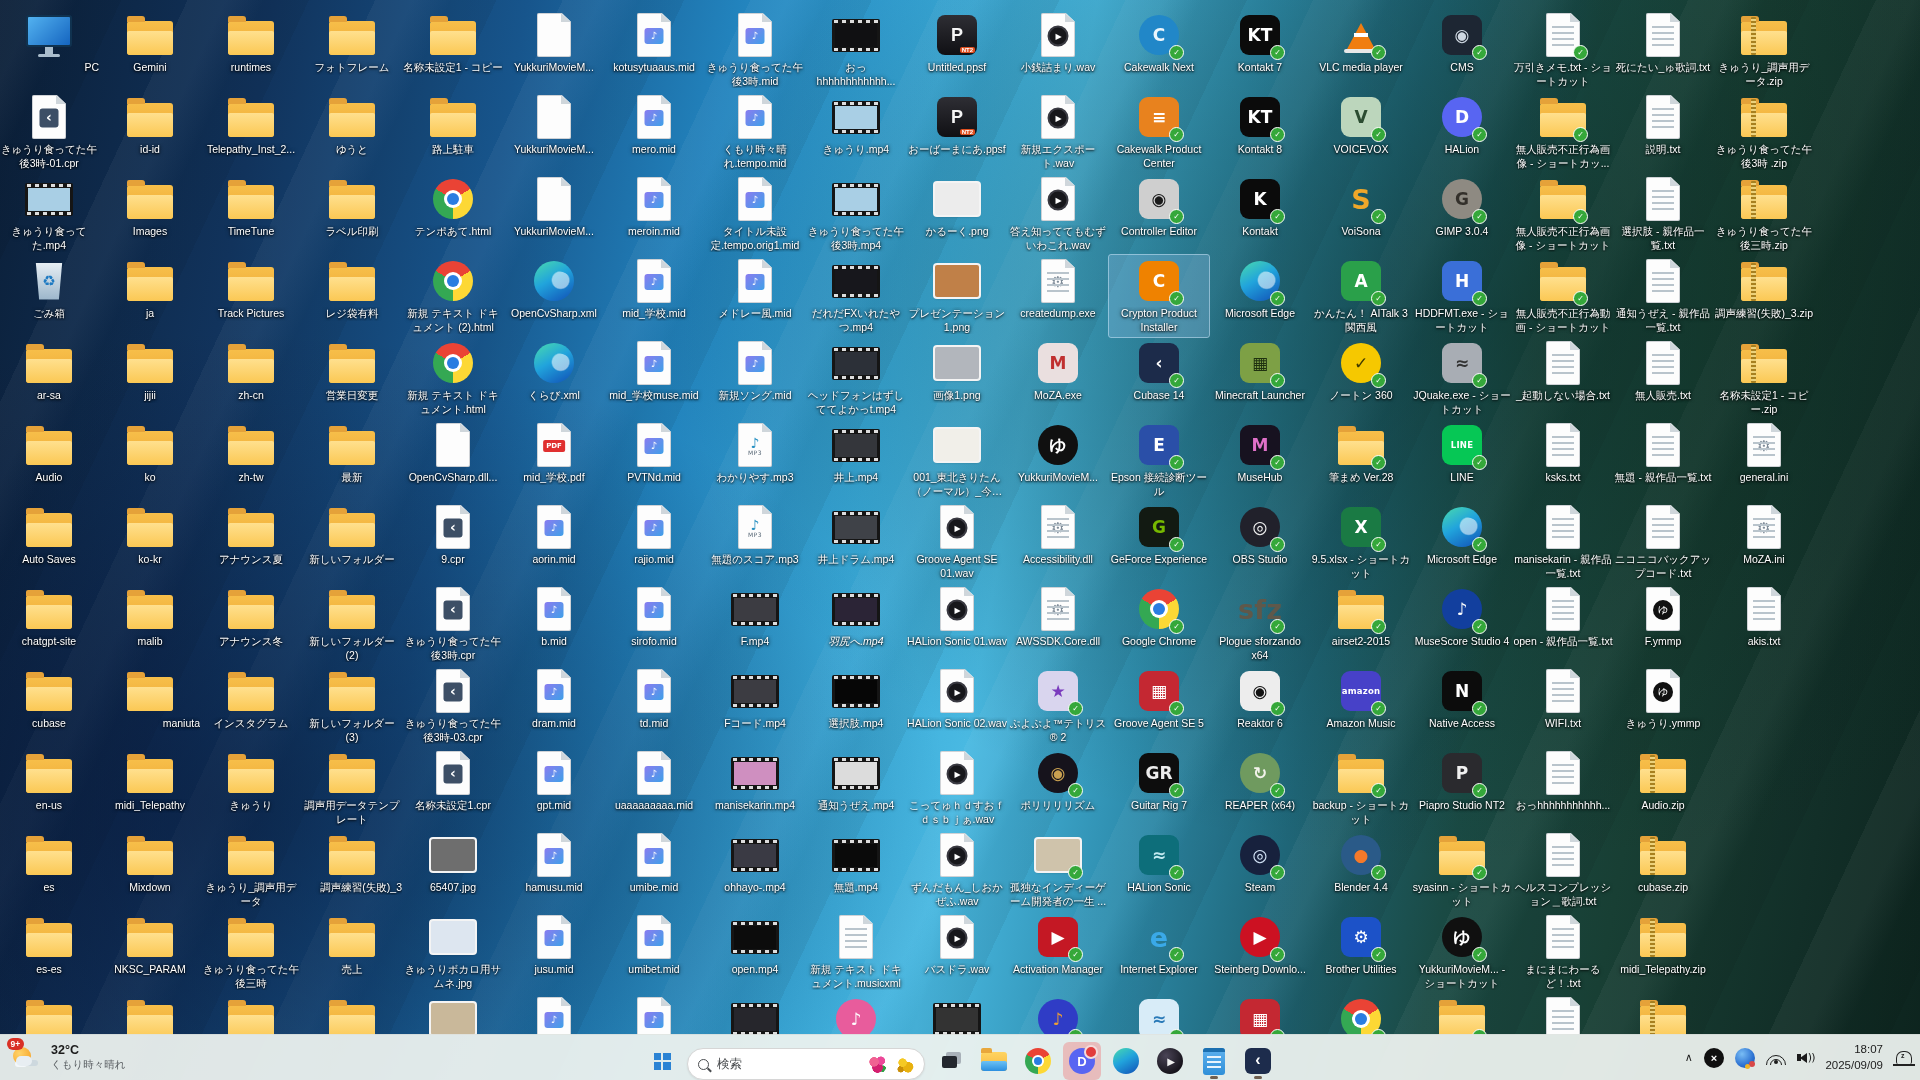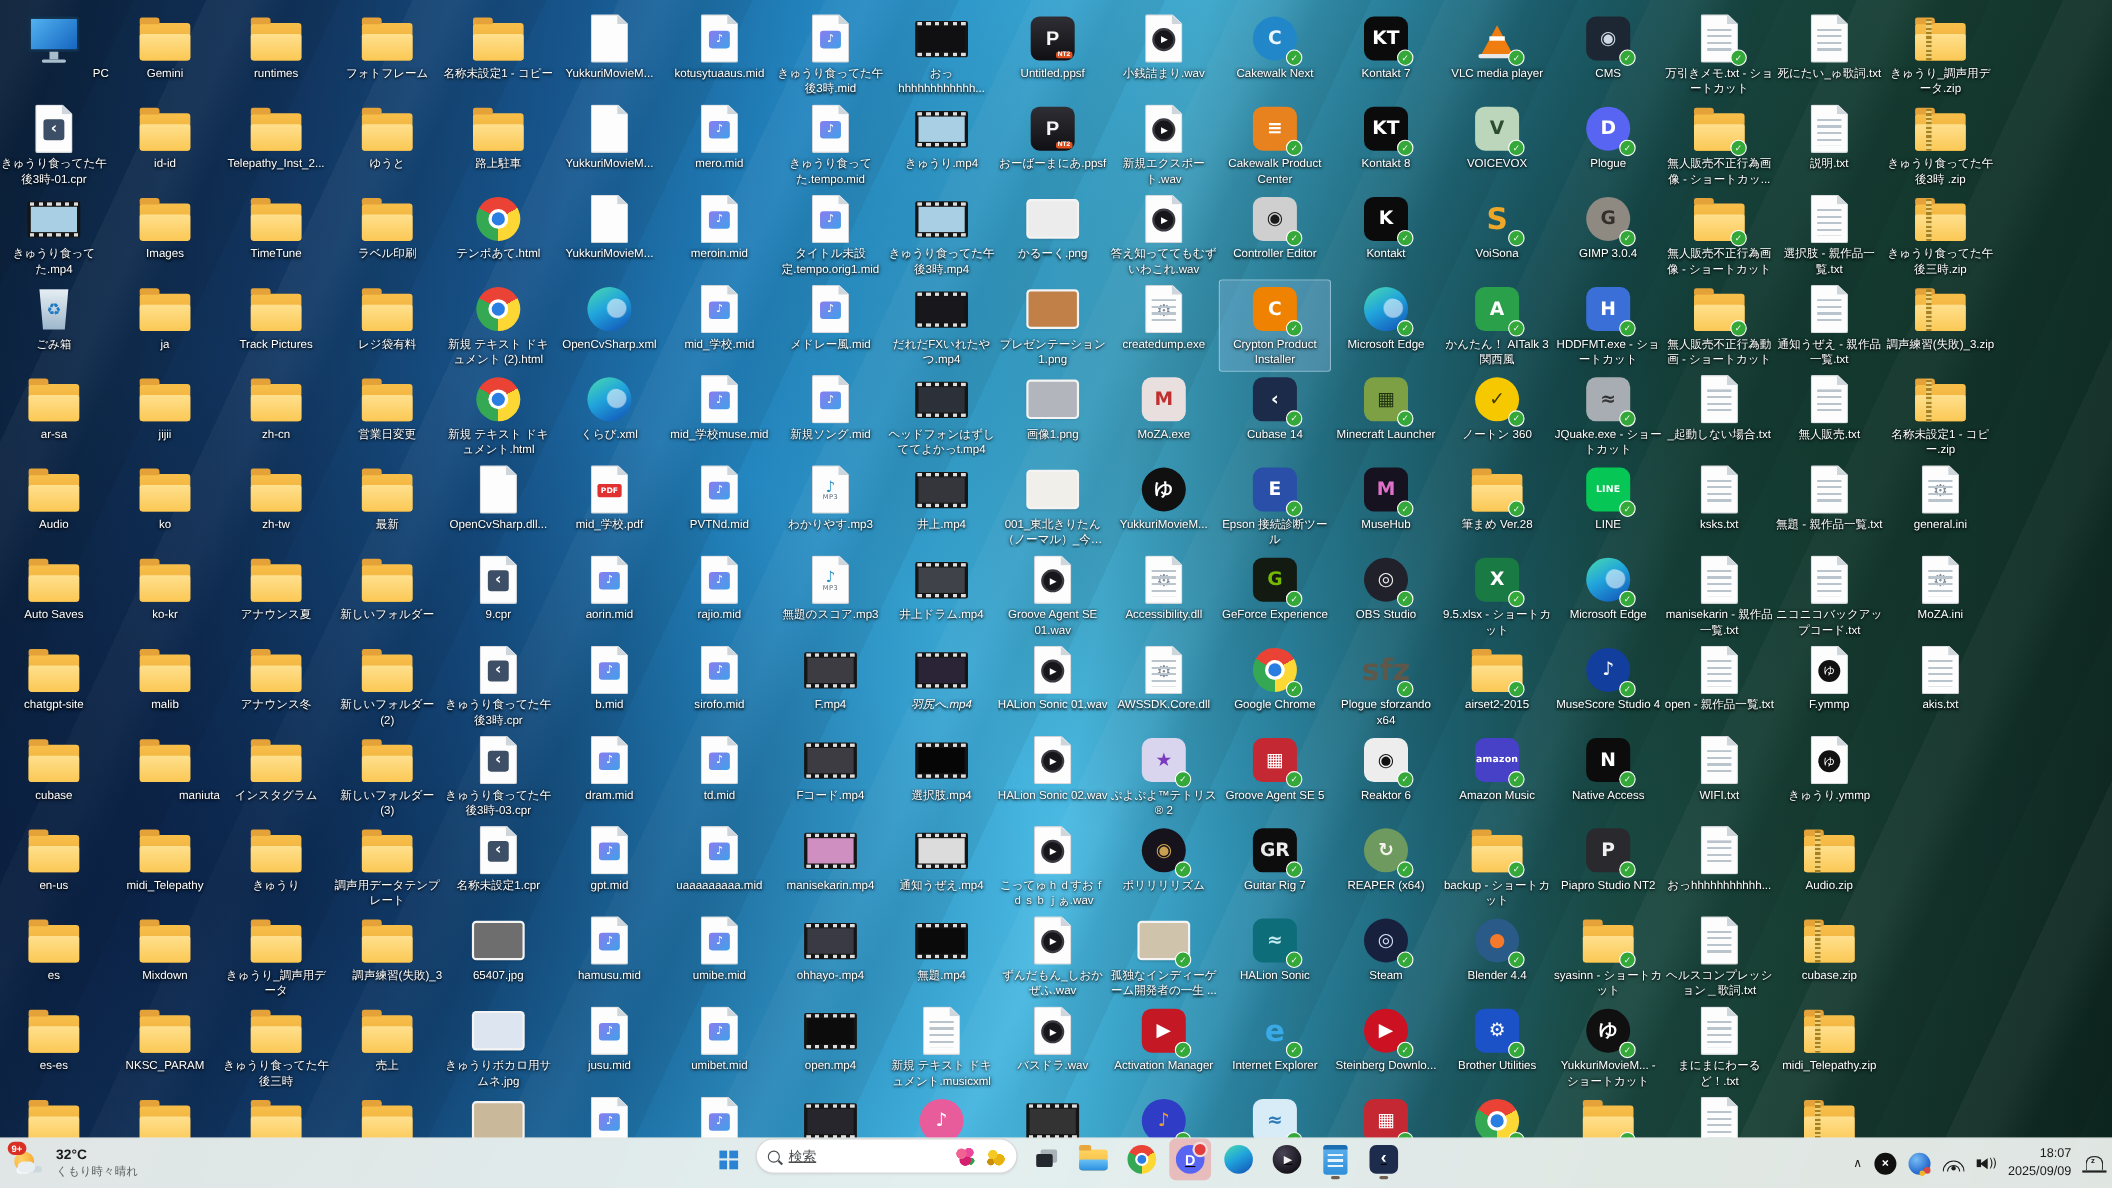--- a/index.html
+++ b/index.html
@@ -98,21 +98,21 @@
   .tb-left{position:absolute;left:10px;display:flex;align-items:center;gap:9px;}
   .w-icon{width:32px;height:30px;position:relative;}
   .w-icon::before{content:"";position:absolute;left:3px;top:4px;width:18px;height:18px;border-radius:50%;
     background:radial-gradient(circle at 35% 35%,#ffd36a,#f59d1e);}
   .w-icon::after{content:"";position:absolute;left:6px;top:13px;width:16px;height:10px;border-radius:8px;background:#e8eef2;
     box-shadow:8px 2px 0 -2px #cdd8de,-3px 3px 0 -2px #f4f8fa;}
   .w-badge{position:absolute;top:-5px;left:-3px;background:#d93025;color:#fff;border-radius:8px;
     font-size:8.5px;font-weight:bold;padding:1px 3.5px;z-index:2;}
   .w-temp{font-size:12.5px;font-weight:bold;color:#1b1b1b;}
   .w-cond{font-size:10.5px;color:#5a5f63;margin-top:1px;}
-  .tb-center{position:absolute;left:50%;transform:translateX(-50%);display:flex;align-items:flex-start;gap:6px;height:100%;text-decoration:underline;}
+  .tb-center{position:absolute;left:50%;transform:translateX(-50%);display:flex;align-items:flex-end;gap:6px;height:100%;}
   .tb-btn,.tb-ic{width:38px;height:38px;border-radius:6px;display:flex;align-items:center;justify-content:center;position:relative;}
   .tb-ic.active{background:rgba(236,150,150,.55);}
   .tb-ic.run::after{content:"";position:absolute;bottom:1px;left:50%;transform:translateX(-50%);width:8px;height:3px;border-radius:2px;background:#6f5f50;}
   .win{width:17px;height:17px;display:grid;grid-template-columns:1fr 1fr;grid-template-rows:1fr 1fr;gap:2px;}
   .win i{background:#2b83d4;}
   .search{height:30px;width:216px;background:#fff;border:1px solid #d6d6d6;border-radius:16px;display:flex;align-items:center;
     padding:0 10px;gap:8px;font-size:12.5px;color:#494c4f;box-shadow:0 1px 2px rgba(0,0,0,.07);}
   .mag{width:9px;height:9px;border:1.7px solid #4a4d50;border-radius:50%;position:relative;flex:none;}
   .mag::after{content:"";position:absolute;width:5px;height:1.7px;background:#4a4d50;transform:rotate(45deg);right:-4px;bottom:-2px;}
   .search .sp{flex:1;}
@@ -814,21 +814,21 @@
       </div>
       <div class="lbl">きゅうり食ってた午後3時.mid</div>
     </div>
     <div class="cell" style="left: 705px; top: 91px;">
       <div class="ic">
         <div class="i-page">
           <span class="fold"></span>
           <span class="orn orn-midi"></span>
         </div>
       </div>
-      <div class="lbl">きゅうり食ってた.tempo.mid</div>
+      <div class="lbl">くもり時々晴れ.tempo.mid</div>
     </div>
     <div class="cell" style="left: 705px; top: 173px;">
       <div class="ic">
         <div class="i-page">
           <span class="fold"></span>
           <span class="orn orn-midi"></span>
         </div>
       </div>
       <div class="lbl">タイトル未設定.tempo.orig1.mid</div>
     </div>
@@ -1577,21 +1577,21 @@
       </div>
       <div class="lbl">CMS</div>
     </div>
     <div class="cell" style="left: 1412px; top: 91px;">
       <div class="ic">
         <div class="i-app i-capp" style="background: rgb(88, 101, 242);">
           <span class="g" style="color: rgb(255, 255, 255);">D</span>
         </div>
         <span class="chk"></span>
       </div>
-      <div class="lbl">Plogue</div>
+      <div class="lbl">HALion</div>
     </div>
     <div class="cell" style="left: 1412px; top: 173px;">
       <div class="ic">
         <div class="i-app i-capp" style="background: rgb(142, 138, 130);">
           <span class="g" style="color: rgb(51, 48, 43);">G</span>
         </div>
         <span class="chk"></span>
       </div>
       <div class="lbl">GIMP 3.0.4</div>
     </div>

